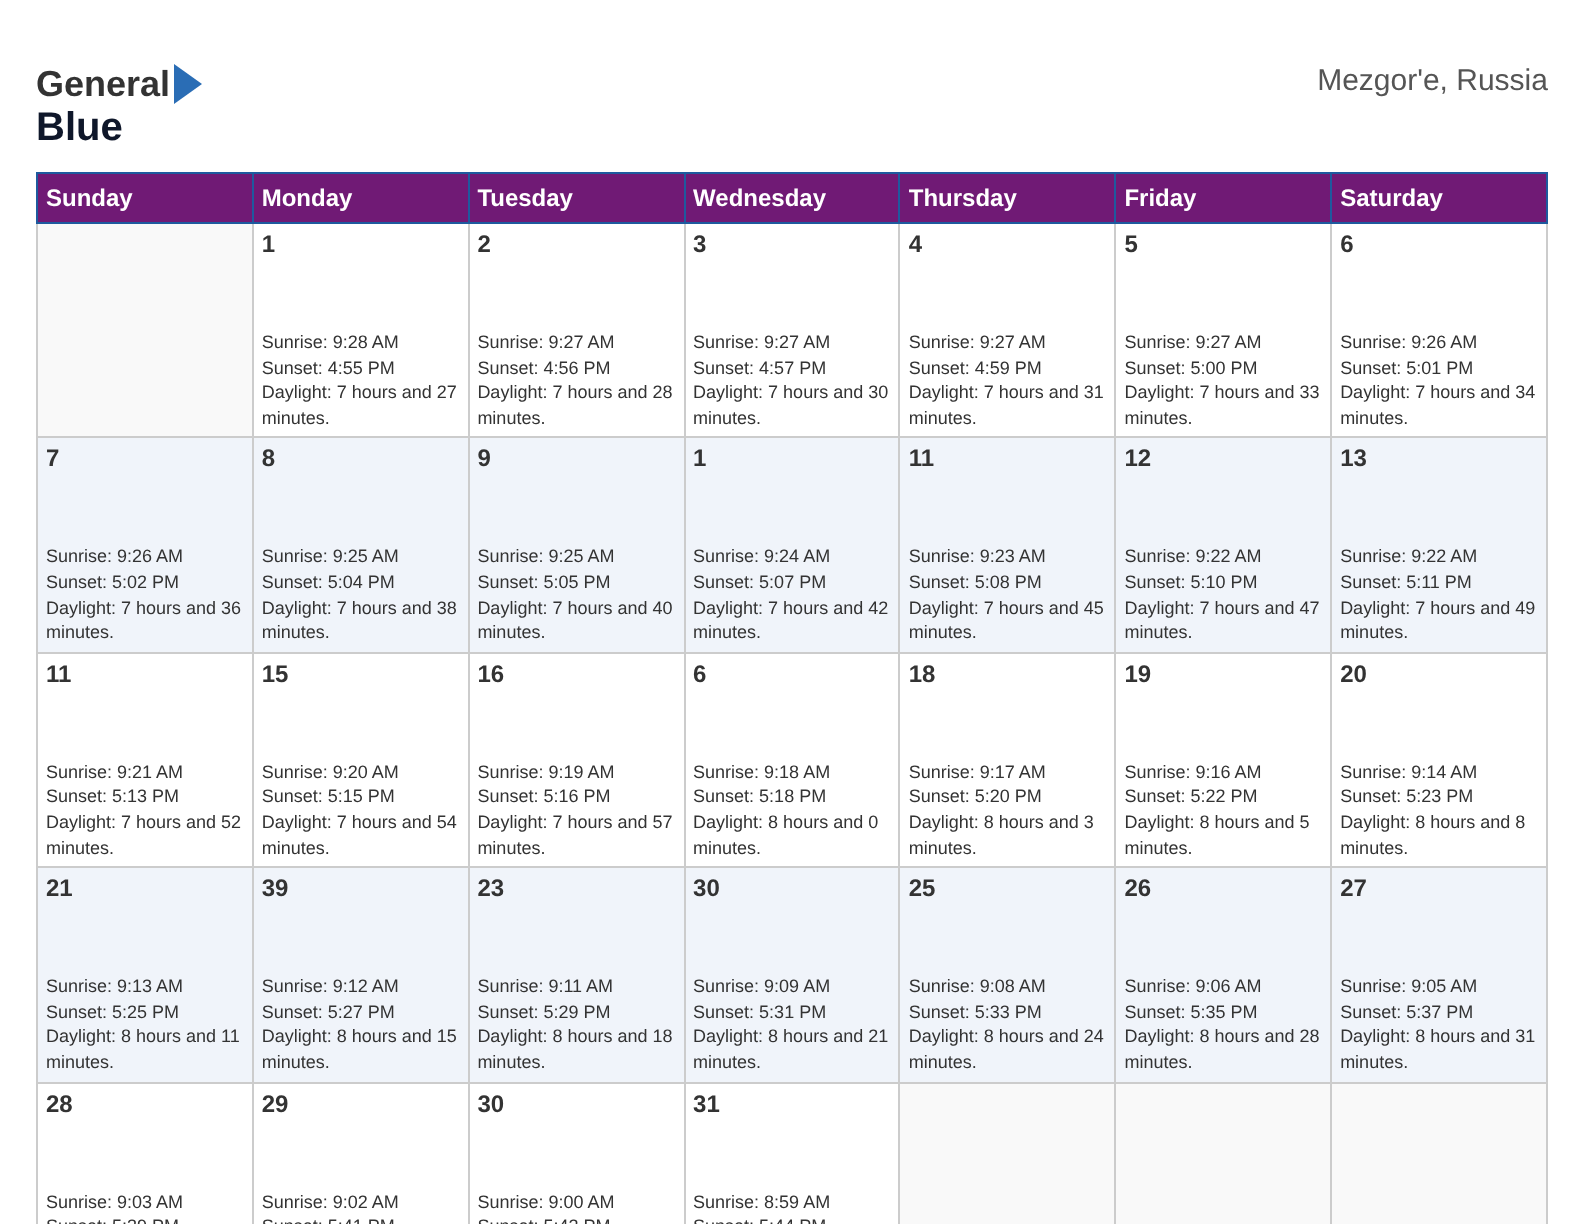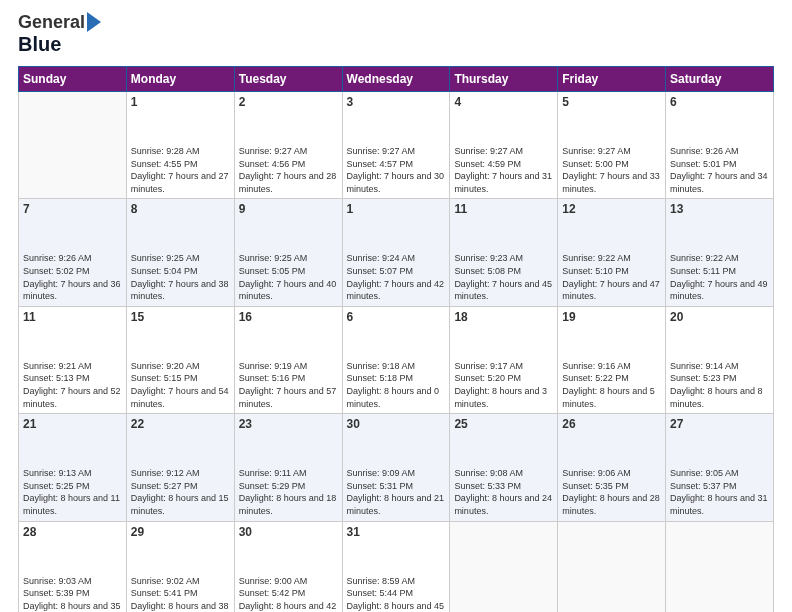--- a/index.html
+++ b/index.html
@@ -6,21 +6,21 @@
     body {
       font-family: Arial, sans-serif;
       background: #fff;
       width: 792px;
       height: 612px;
       overflow: hidden;
     }
     .page {
       width: 792px;
       height: 612px;
-      padding: 12px 18px 10px 18px;
+      padding: 32px 18px 10px 18px;
       display: flex;
       flex-direction: column;
     }
     .header {
       display: flex;
       justify-content: space-between;
       align-items: flex-start;
       margin-bottom: 10px;
     }
     .logo {
@@ -114,20 +114,21 @@
 <div class="page">
   <div class="header">
     <div class="logo">
       <div class="logo-text">
         <span class="logo-general">General</span>
         <div class="logo-arrow"></div>
       </div>
       <span class="logo-blue">Blue</span>
     </div>
     <div class="title-section">
+      <div class="location">Mezgor'e, Russia</div>
     </div>
   </div>
 
   <table class="calendar">
     <thead>
       <tr>
       <th>Sunday</th>
           <th>Monday</th>
           <th>Tuesday</th>
           <th>Wednesday</th>
@@ -223,21 +224,21 @@
             <span class="day-number">20</span>
             <div class="day-info">Sunrise: 9:14 AM<br>Sunset: 5:23 PM<br>Daylight: 8 hours and 8 minutes.</div>
           </td>
         </tr>
         <tr class="row-alt">
           <td>
             <span class="day-number">21</span>
             <div class="day-info">Sunrise: 9:13 AM<br>Sunset: 5:25 PM<br>Daylight: 8 hours and 11 minutes.</div>
           </td>
           <td>
-            <span class="day-number">22</span>
+            <span class="day-number">39</span>
             <div class="day-info">Sunrise: 9:12 AM<br>Sunset: 5:27 PM<br>Daylight: 8 hours and 15 minutes.</div>
           </td>
           <td>
             <span class="day-number">23</span>
             <div class="day-info">Sunrise: 9:11 AM<br>Sunset: 5:29 PM<br>Daylight: 8 hours and 18 minutes.</div>
           </td>
           <td>
             <span class="day-number">30</span>
             <div class="day-info">Sunrise: 9:09 AM<br>Sunset: 5:31 PM<br>Daylight: 8 hours and 21 minutes.</div>
           </td>

